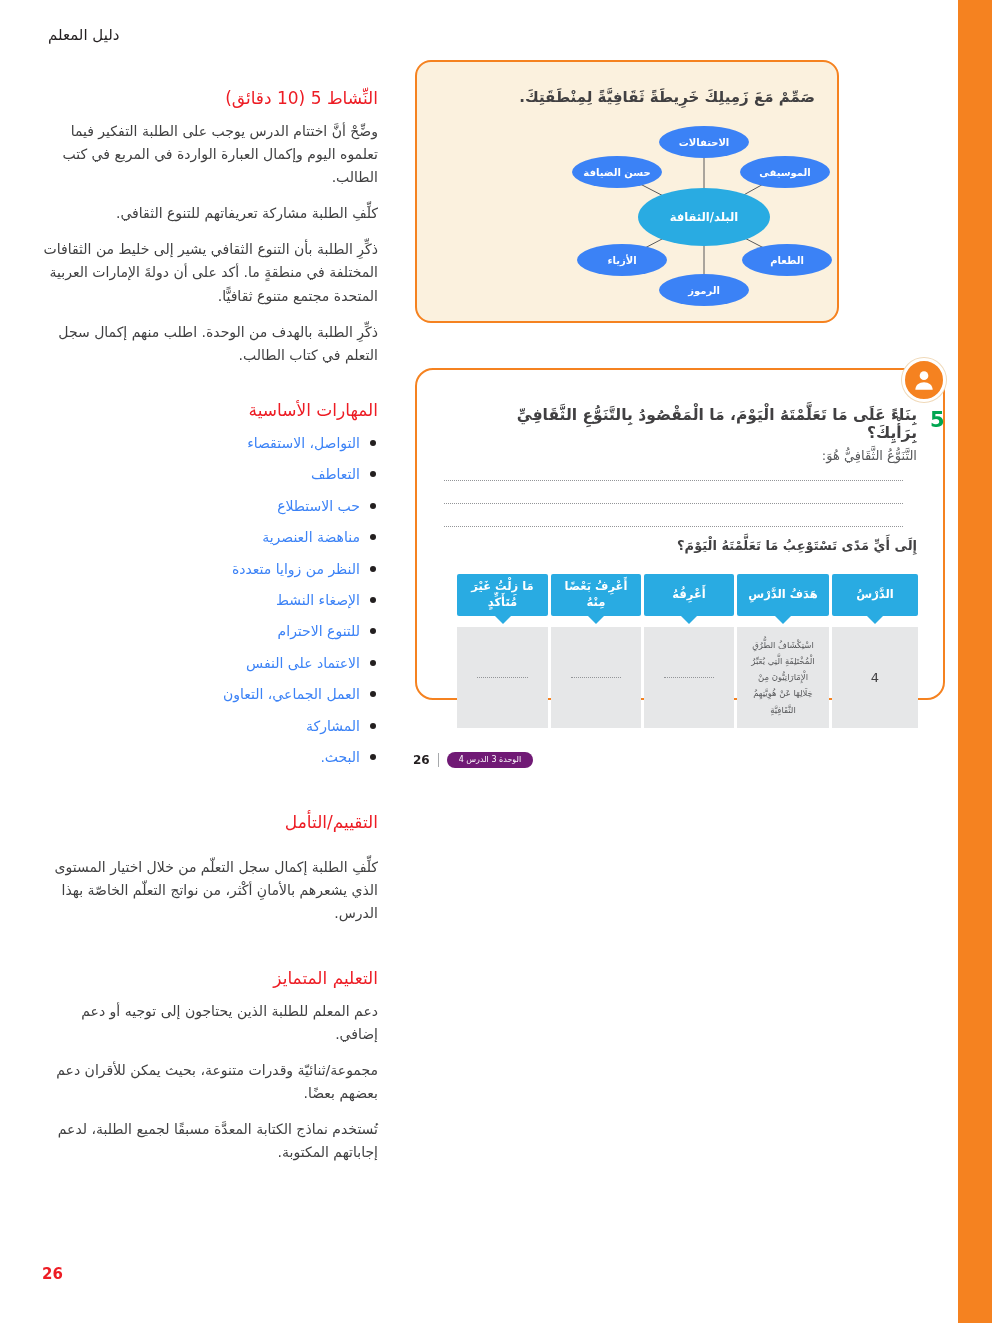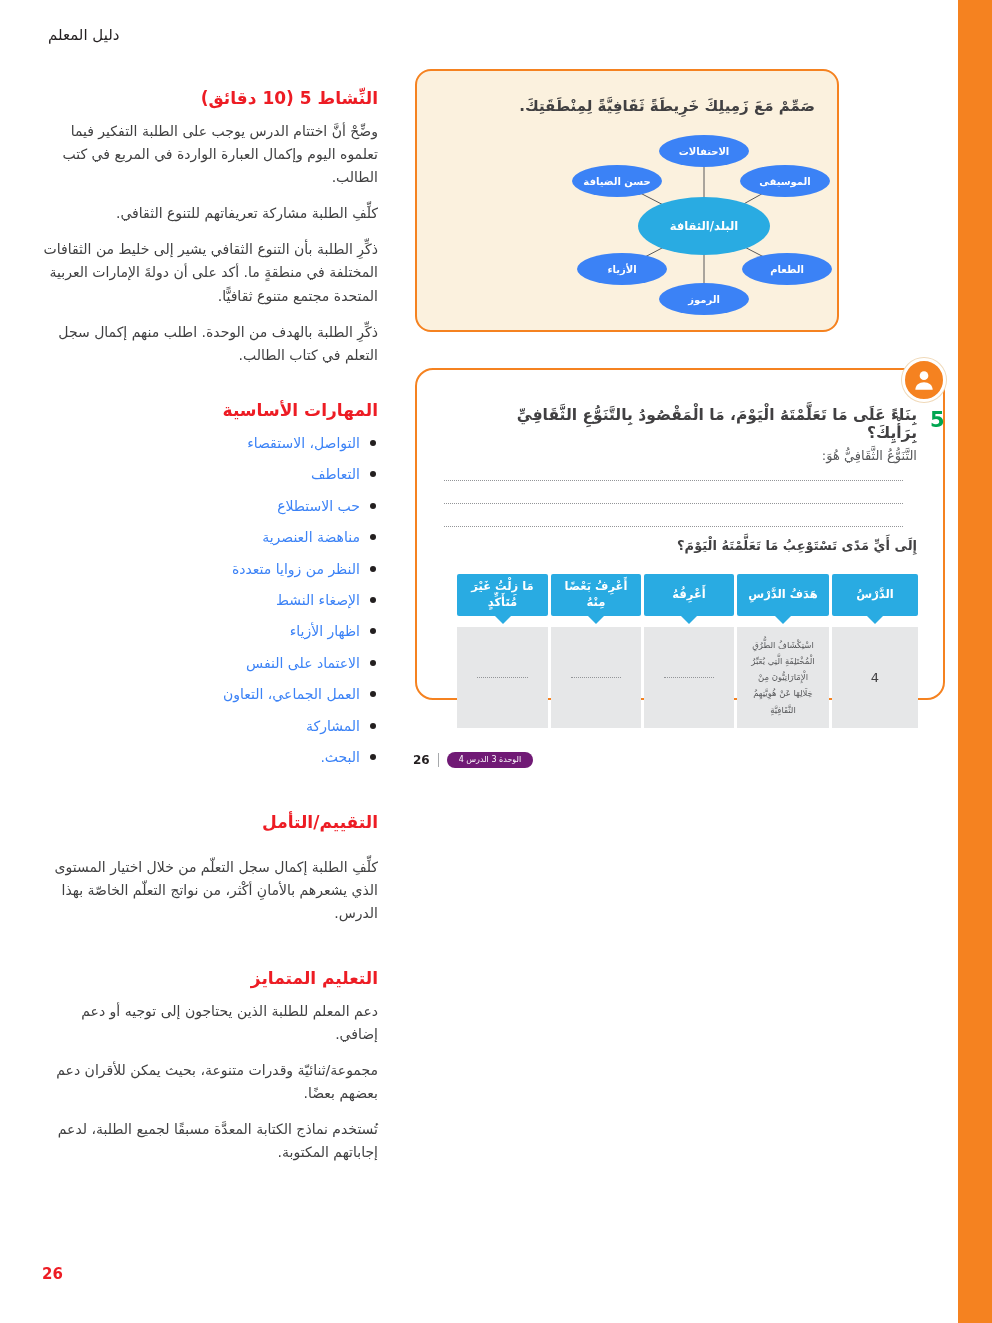--- a/index.html
+++ b/index.html
@@ -14,40 +14,40 @@
   .spine { position:absolute; top:0; right:0; width:34px; height:1323px; background:#F58220; }
 
   
   .guide-label { position:absolute; left:48px; top:26px; font-size:15px; color:#231F20; direction:rtl; }
 
   
   .page-num { position:absolute; left:42px; top:1265px; font-size:15px; font-weight:bold; color:#ED1C24; }
 
   
   .tcol { position:absolute; left:38px; width:340px; direction:rtl; text-align:right; }
-  .tcol h2 { font-size:17px; font-weight:bold; color:#ED1C24; margin-bottom:12px; }
+  .tcol h2 { font-size:17px; font-weight:normal; color:#ED1C24; margin-bottom:12px; }
   .tcol p { font-size:14px; line-height:1.65; color:#404041; margin-bottom:13px; }
   #sec-activity { top:88px; }
   #sec-skills { top:400px; }
   #sec-assessment { top:812px; }
   #sec-assessment h2 { margin-bottom:24px; }
   #sec-diff { top:968px; }
   .skills-list { list-style:none; }
   .skills-list li {
     position:relative; padding-right:18px; font-size:14px; color:#3b82f6;
     line-height:1.6; margin-bottom:9px;
   }
   .skills-list li::before {
     content:""; position:absolute; right:2px; top:8px; width:6px; height:6px;
     border-radius:50%; background:#231F20;
   }
 
   
   .activity-box {
-    position:absolute; left:415px; top:69px; width:424px; height:263px;
+    position:absolute; left:415px; top:60px; width:424px; height:263px;
     background:#FBF1DE; border:2px solid #F58220; border-radius:16px;
   }
   .activity-prompt {
     position:absolute; top:26px; right:22px; left:20px; text-align:right;
     font-size:15px; font-weight:bold; color:#414042;
   }
   .mindmap { position:absolute; inset:0; }
   .mindmap svg.links { position:absolute; left:0; top:0; }
   .mm-node {
     position:absolute; display:flex; align-items:center; justify-content:center;
@@ -136,21 +136,21 @@
 
   <section class="tcol" id="sec-skills">
     <h2>المهارات الأساسية</h2>
     <ul class="skills-list">
       <li>التواصل، الاستقصاء</li>
       <li>التعاطف</li>
       <li>حب الاستطلاع</li>
       <li>مناهضة العنصرية</li>
       <li>النظر من زوايا متعددة</li>
       <li>الإصغاء النشط</li>
-      <li>اظهار الأزياء</li>
+      <li>للتنوع الاحترام</li>
       <li>الاعتماد على النفس</li>
       <li>العمل الجماعي، التعاون</li>
       <li>المشاركة</li>
       <li>البحث.</li>
     </ul>
   </section>
 
   <section class="tcol" id="sec-assessment">
     <h2>التقييم/التأمل</h2>
     <p>كلِّفِ الطلبة إكمال سجل التعلّم من خلال اختيار المستوى الذي يشعرهم بالأمانِ أكْثر، من نواتج التعلّم الخاصّة بهذا الدرس.</p>

